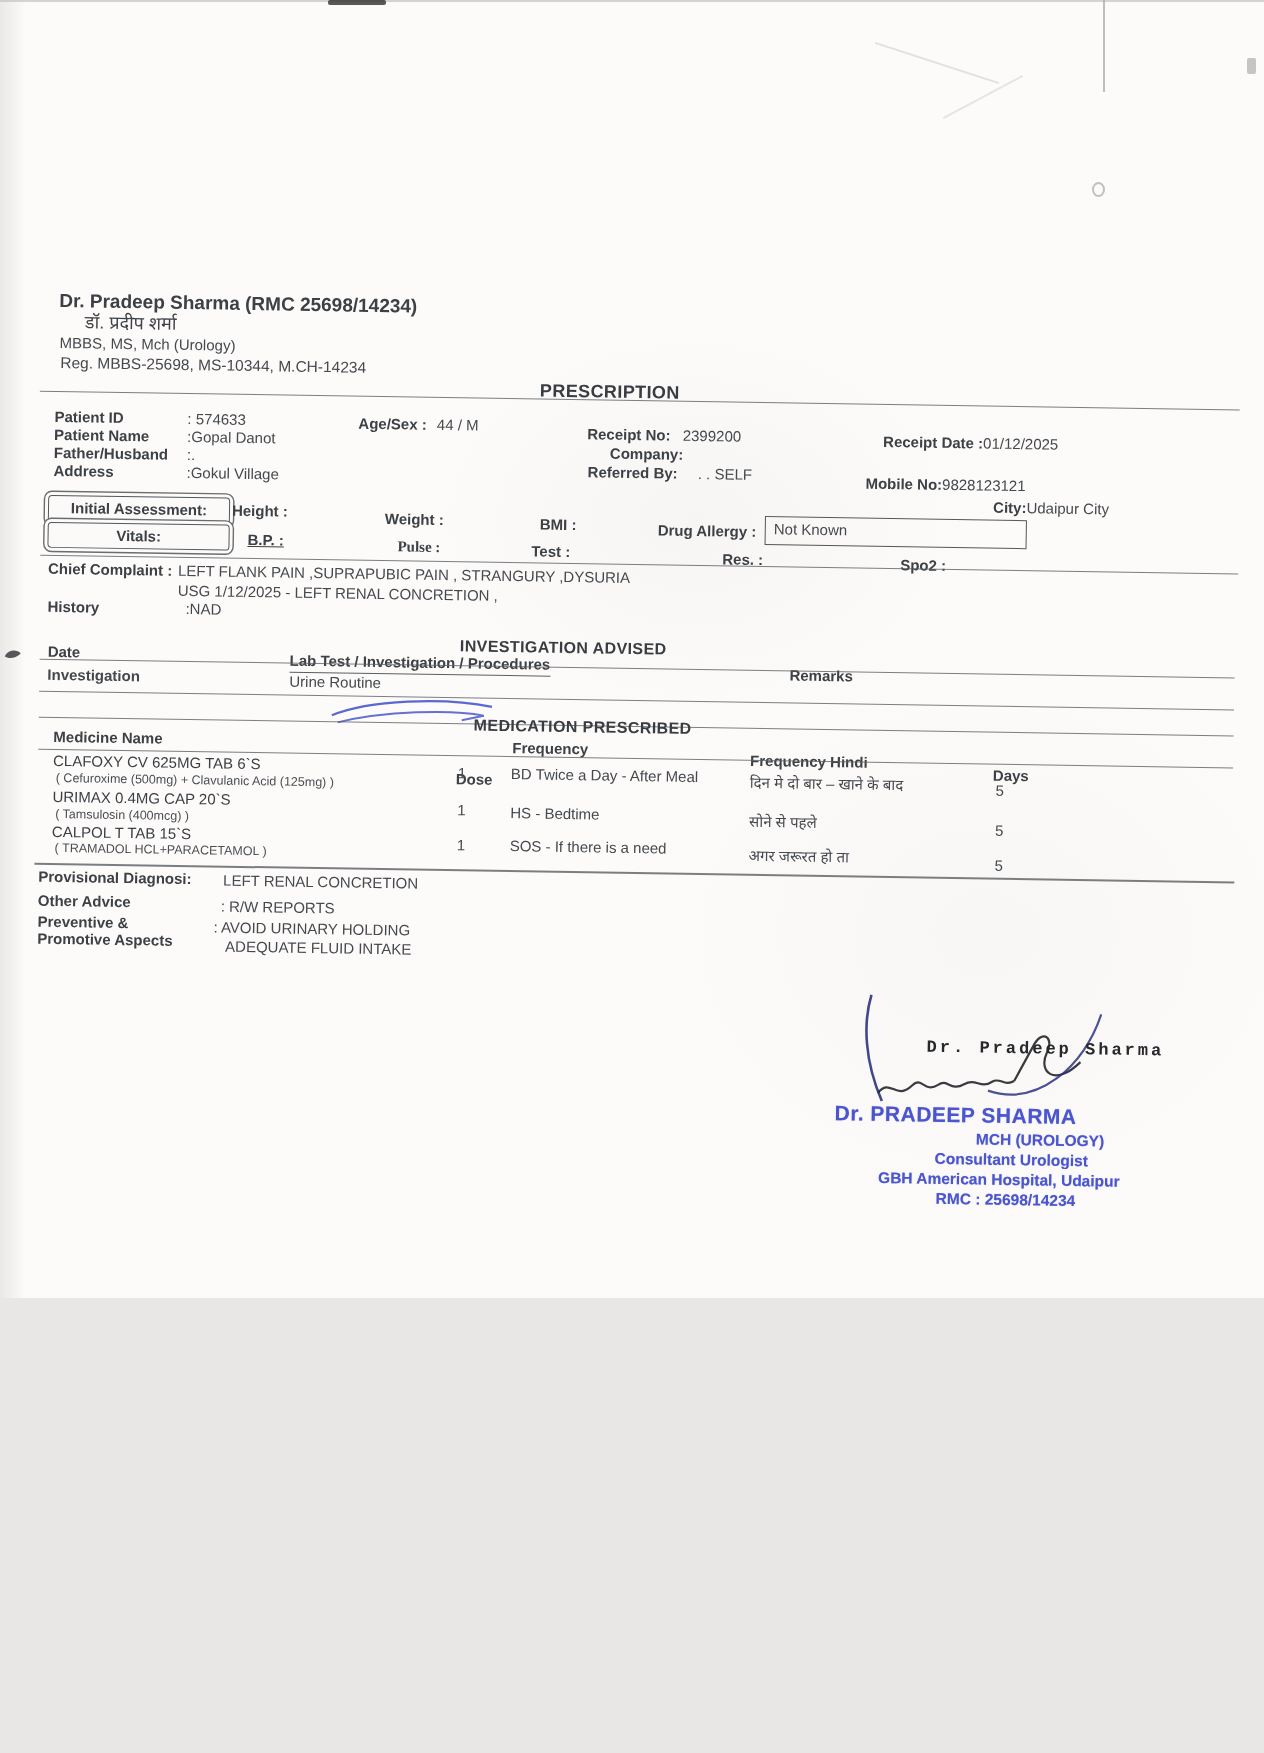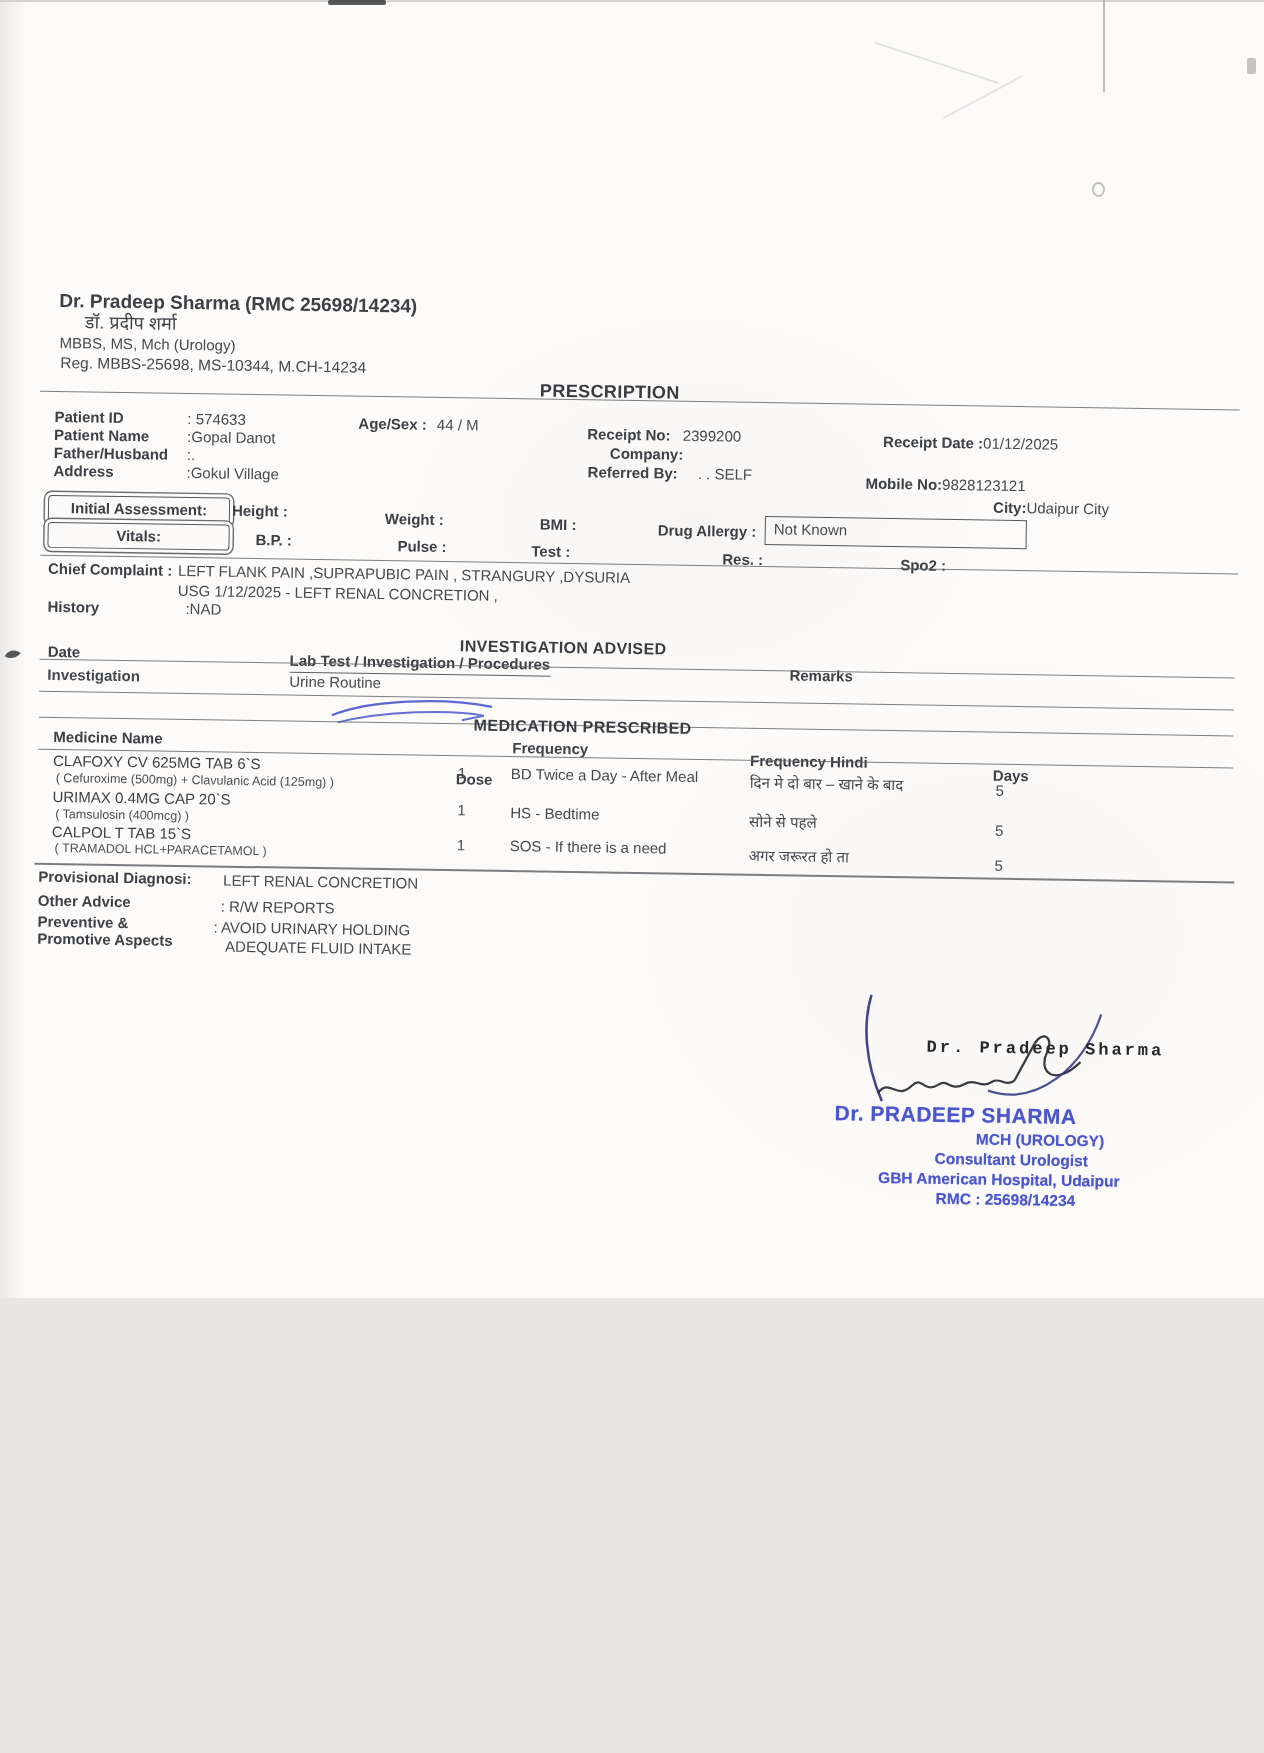--- a/index.html
+++ b/index.html
@@ -96,22 +96,22 @@
     <div class="t b" style="left:393px;top:504px;">Weight :</div>
     <div class="t b" style="left:548px;top:507px;">BMI :</div>
     <div class="t b" style="left:666px;top:511px;">Drug Allergy :</div>
     <div class="inputbox" style="left:773px;top:504px;width:260px;height:27px;">
       <span class="t" style="left:8px;top:3px;">Not Known</span>
     </div>
 
     <div class="box2" style="left:56px;top:521px;width:180px;height:24px;">
       <span class="t b" style="position:static;">Vitals:</span>
     </div>
-    <div class="t b" style="left:264px;top:527px;">B.P. :</div>
-    <div class="t b" style="left:406px;top:531px;">Pulse :</div>
+    <div class="t b" style="left:256px;top:527px;text-decoration:underline;">B.P. :</div>
+    <div class="t b" style="left:406px;top:531px;font-family:Liberation Serif, serif;">Pulse :</div>
     <div class="t b" style="left:540px;top:534px;">Test :</div>
     <div class="t b" style="left:731px;top:539px;">Res. :</div>
     <div class="t b" style="left:909px;top:542px;">Spo2 :</div>
 
     <div class="hline" style="left:49px;top:554px;width:1198px;"></div>
 
     <div class="t" style="left:57px;top:559px;">
       <span class="b lblw" style="width:130px;">Chief Complaint :</span><span>LEFT FLANK PAIN ,SUPRAPUBIC PAIN , STRANGURY ,DYSURIA</span>
     </div>
     <div class="t" style="left:187px;top:579px;">USG 1/12/2025 - LEFT RENAL CONCRETION ,</div>

